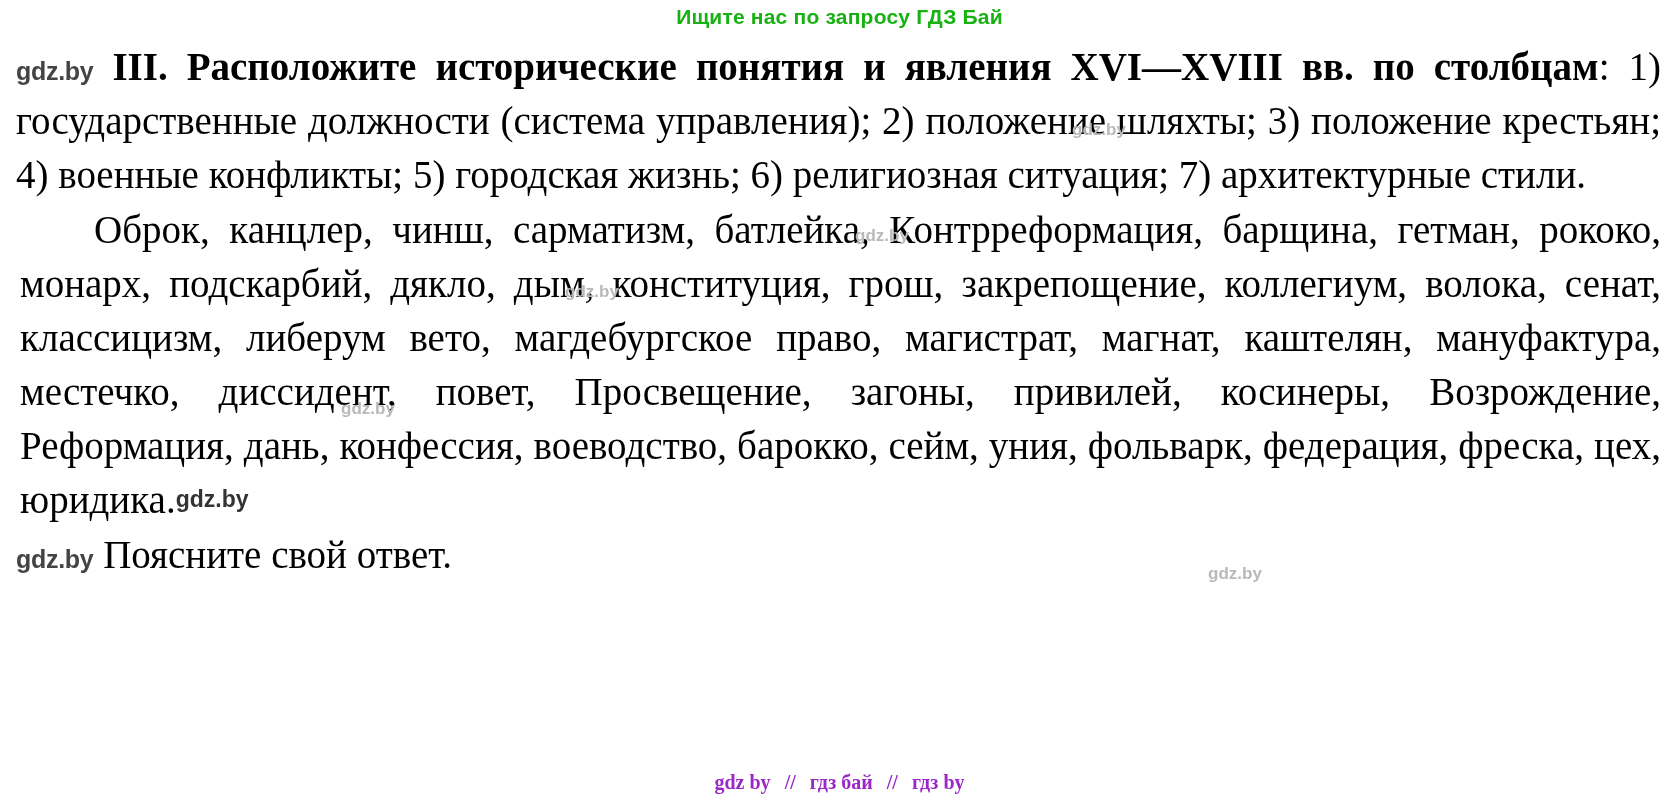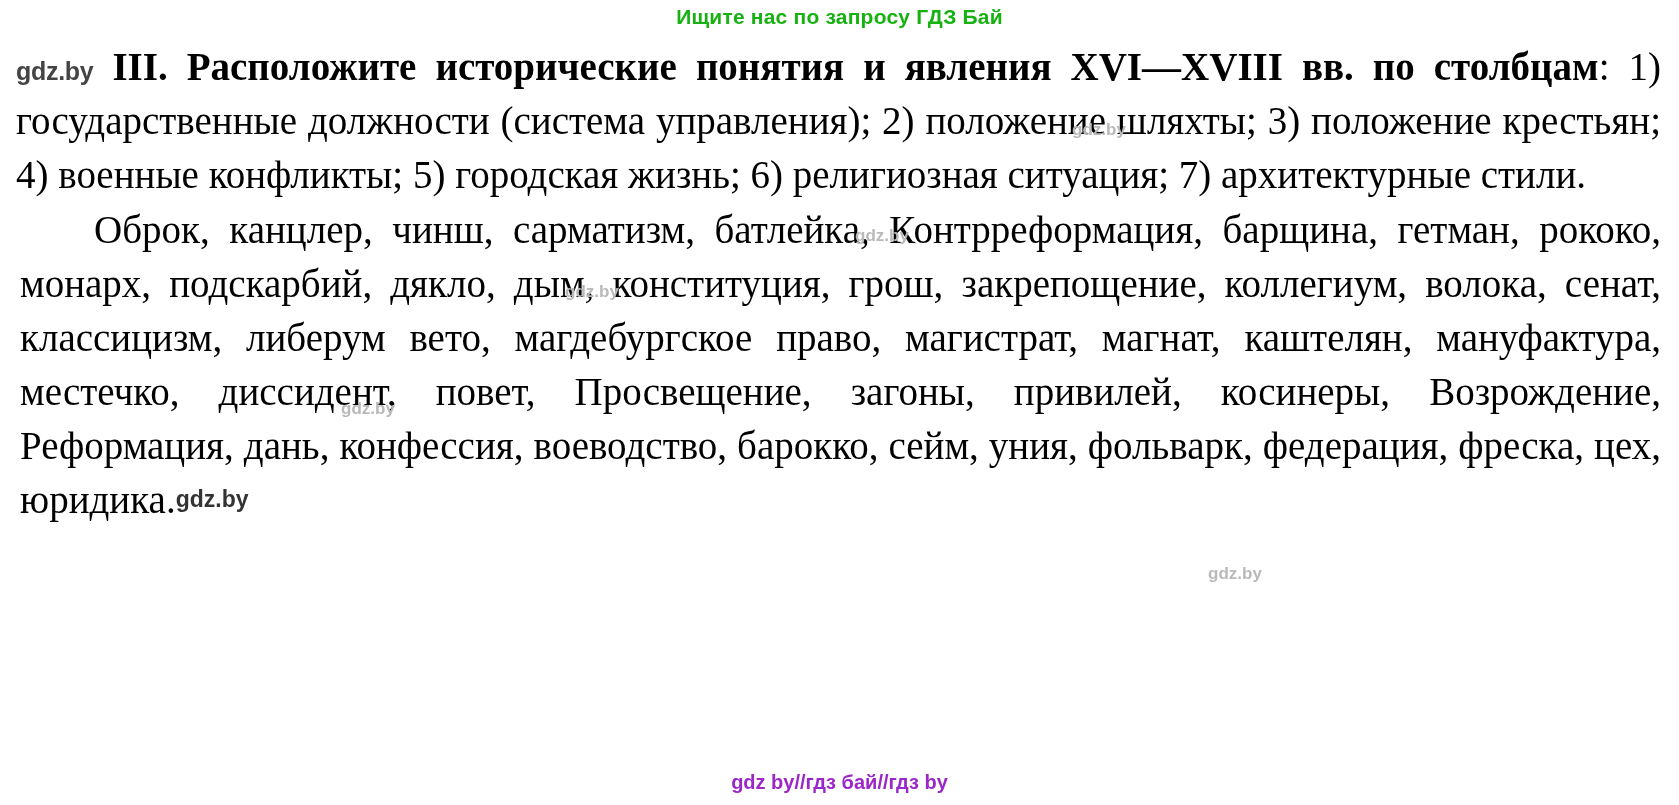--- a/index.html
+++ b/index.html
@@ -36,22 +36,22 @@
   
   .bottom-banner {
     position: absolute;
     bottom: 8px;
     left: 0;
     width: 1679px;
     height: 30px;
     display: flex;
     align-items: center;
     justify-content: center;
-    gap: 0;
-    font-family: Liberation Sans, sans-serif;
+    gap: 14px;
+    font-family: Liberation Serif, serif;
     font-size: 20px;
     font-weight: bold;
     color: #9b27c9;
   }
   .bottom-banner .sep {
     color: #9b27c9;
     font-weight: bold;
   }
 
   
@@ -136,20 +136,23 @@
 <div class="page">
 
   <p class="task para-1">
     <span class="inline-wm">gdz.by</span><span>&nbsp;</span><span class="task-num">III.</span><span>&nbsp;</span><span class="bold">Расположите исторические понятия и явления XVI—XVIII вв. по столбцам</span><span>: 1) государственные должности (система управления); 2) положение шляхты; 3) положение крестьян; 4) военные конфликты; 5) городская жизнь; 6) религиозная ситуация; 7) архитектурные стили.</span>
   </p>
 
   <p class="task para-2">
     <span>Оброк, канцлер, чинш, сарматизм, батлейка, Контрреформация, барщина, гетман, рококо, монарх, подскарбий, дякло, дым, конституция, грош, закрепощение, коллегиум, волока, сенат, классицизм, либерум вето, магдебургское право, магистрат, магнат, каштелян, мануфактура, местечко, диссидент, повет, Просвещение, загоны, привилей, косинеры, Возрождение, Реформация, дань, конфессия, воеводство, барокко, сейм, уния, фольварк, федерация, фреска, цех, юридика.</span><span class="inline-wm-sup">gdz.by</span>
   </p>
 
+  <p class="task para-3">
+    <span class="inline-wm">gdz.by</span><span>&nbsp;</span><span>Поясните свой ответ.</span>
+  </p>
 
   <div class="wm w1">gdz.by</div>
   <div class="wm w2">gdz.by</div>
   <div class="wm w3">gdz.by</div>
   <div class="wm w4">gdz.by</div>
   <div class="wm w5">gdz.by</div>
 </div>
 
 <div class="bottom-banner">
   <span>gdz by</span>

